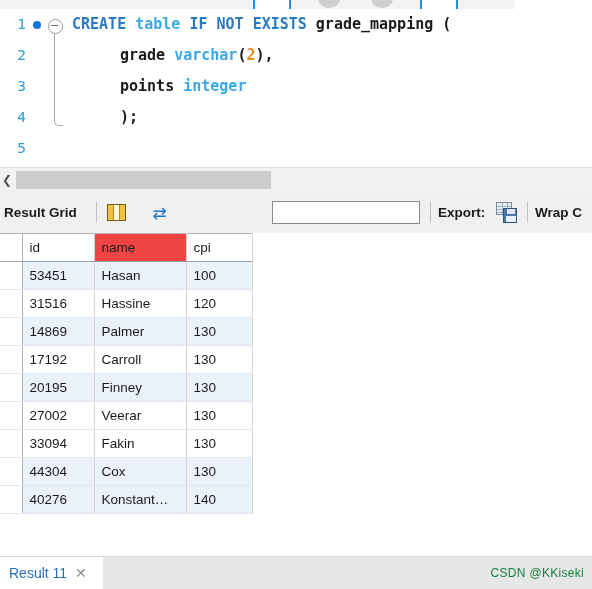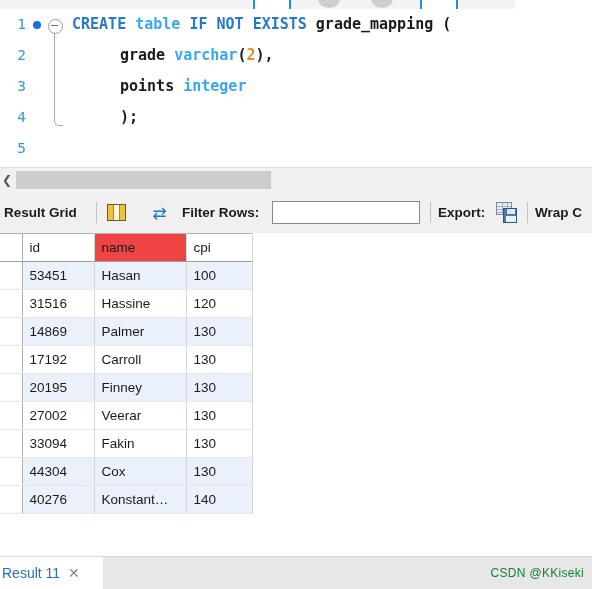--- a/index.html
+++ b/index.html
@@ -306,21 +306,21 @@
   
   .tabbar {
     position: absolute;
     left: 0; top: 556px;
     width: 592px; height: 33px;
     background: #ffffff;
     border-top: 1px solid #d9d9d9;
   }
   .result-tab {
     position: absolute;
-    left: 2px; top: 4px;
+    left: 9px; top: 4px;
     height: 24px;
     line-height: 24px;
     color: #2a6fb5;
     font-size: 14px;
     font-family: "Liberation Sans", sans-serif;
   }
   .result-tab .closex {
     color: #8a8a8a;
     font-size: 14px;
     margin-left: 8px;
@@ -389,21 +389,20 @@
 
   <div class="grid-toolbar">
     <div class="gt-label" style="left:4px;">Result Grid</div>
     <div class="gt-sep" style="left:96px;"></div>
     <div class="icon-columns">
       <i class="c1"></i>
         <i class="c2"></i>
         <i class="c3"></i>
     </div>
     <div class="icon-refresh">⇄</div>
-    <div class="gt-label" style="left:182px;font-weight:bold;">Filter Rows:</div>
     <input class="filter-input" type="text" value="" style="">
     <div class="gt-sep" style="left:430px;"></div>
     <div class="gt-label" style="left:438px;">Export:</div>
     <div class="icon-export">
       <span class="sheet"></span>
         <span class="disk"></span>
     </div>
     <div class="gt-sep" style="left:527px;"></div>
     <div class="gt-label" style="left:535px;">Wrap C</div>
   </div>

